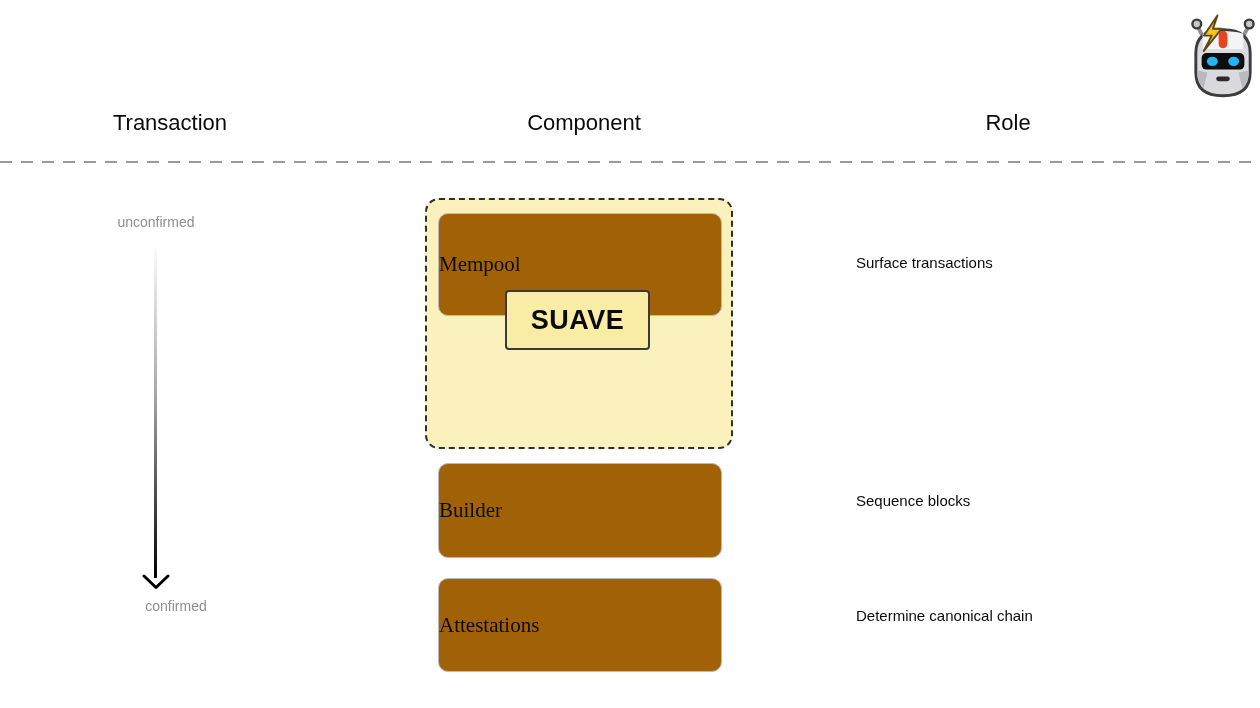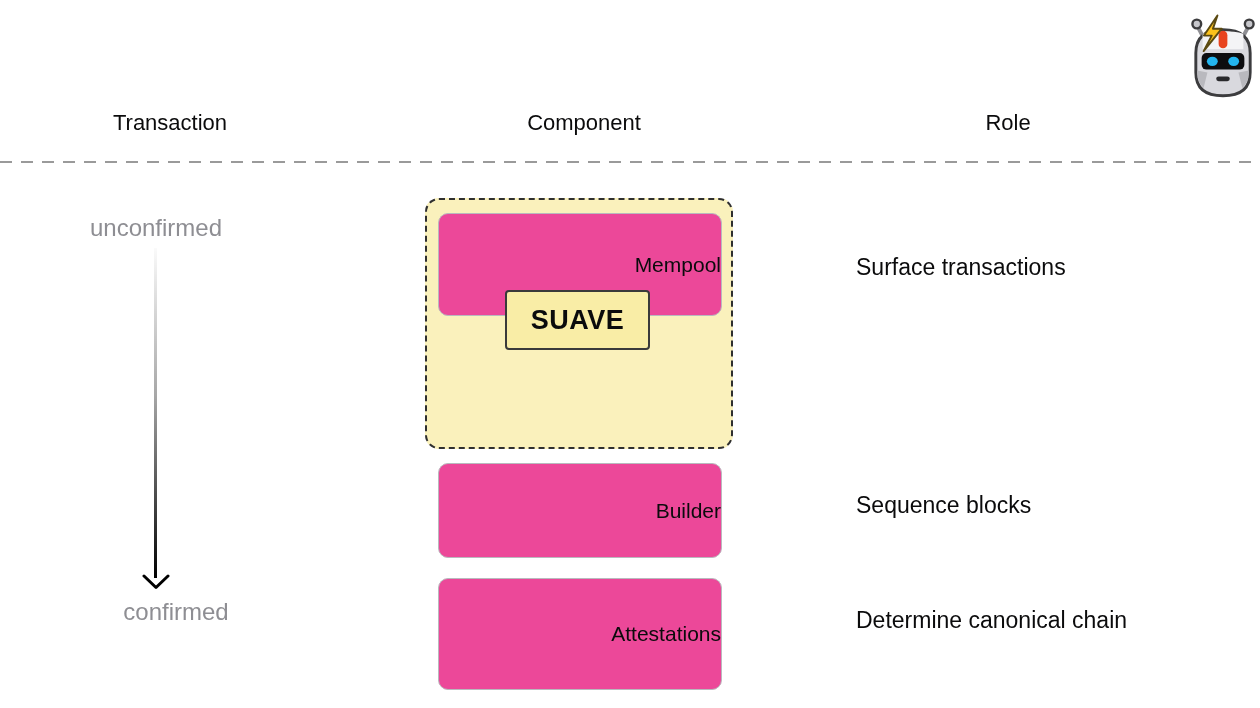--- a/index.html
+++ b/index.html
@@ -57,21 +57,21 @@
     left: 0; top: 161px;
     width: 1260px; height: 2px;
     background: repeating-linear-gradient(90deg, #9a9a9a 0 12px, transparent 12px 21px);
   }
 
   
   .flow-label {
     position: absolute;
     transform: translateX(-50%);
     left: 156px;
-    font-size: 24px;
+    font-size: 14px;
     color: #8e8e93;
     white-space: nowrap;
   }
   .flow-start { top: 214px; }
   .flow-end   { top: 598px; margin-left: 20px; }
 
   .flow-stem {
     position: absolute;
     left: 154px; top: 248px;
     width: 3px; height: 330px;
@@ -89,34 +89,35 @@
     left: 425px; top: 198px;
     width: 308px; height: 251px;
     background: #faf1bc;
     border: 2px dashed #2f2f2f;
     border-radius: 14px;
   }
   .comp-box {
     position: absolute;
     left: 438px;
     width: 284px;
-    background: #ec4899;
+    background: #a16207;
     border: 1.5px solid #b9b9be;
     border-radius: 10px;
     display: flex;
     align-items: center;
-    justify-content: flex-end;
+    justify-content: flex-start;
     font-size: 21px;
     font-weight: 500;
     color: #0b0b0c;
+    font-family: Liberation Serif, serif;
   }
   .box-mempool      { top: 213px; height: 103px; z-index: 2; }
   .box-builder      { top: 333px; height: 103px; z-index: 2; }
   .box-proposer     { top: 463px; height: 95px; }
-  .box-attestations { top: 578px; height: 112px; }
+  .box-attestations { top: 578px; height: 94px; }
 
   .suave-badge {
     position: absolute;
     left: 505px; top: 290px;
     width: 145px; height: 60px;
     background: #f9eda6;
     border: 2.5px solid #3a3a3a;
     border-radius: 4px;
     display: flex;
     align-items: center;
@@ -125,21 +126,21 @@
     font-weight: 800;
     letter-spacing: 0.5px;
     color: #0b0b0c;
     z-index: 3;
   }
 
   
   .role-label {
     position: absolute;
     left: 856px;
-    font-size: 23px;
+    font-size: 15px;
     font-weight: 500;
     color: #0b0b0c;
     white-space: nowrap;
   }
   .role-0 { top: 254px; }
   .role-1 { top: 373px; }
   .role-2 { top: 492px; }
   .role-3 { top: 607px; }
 </style>
 </head>

